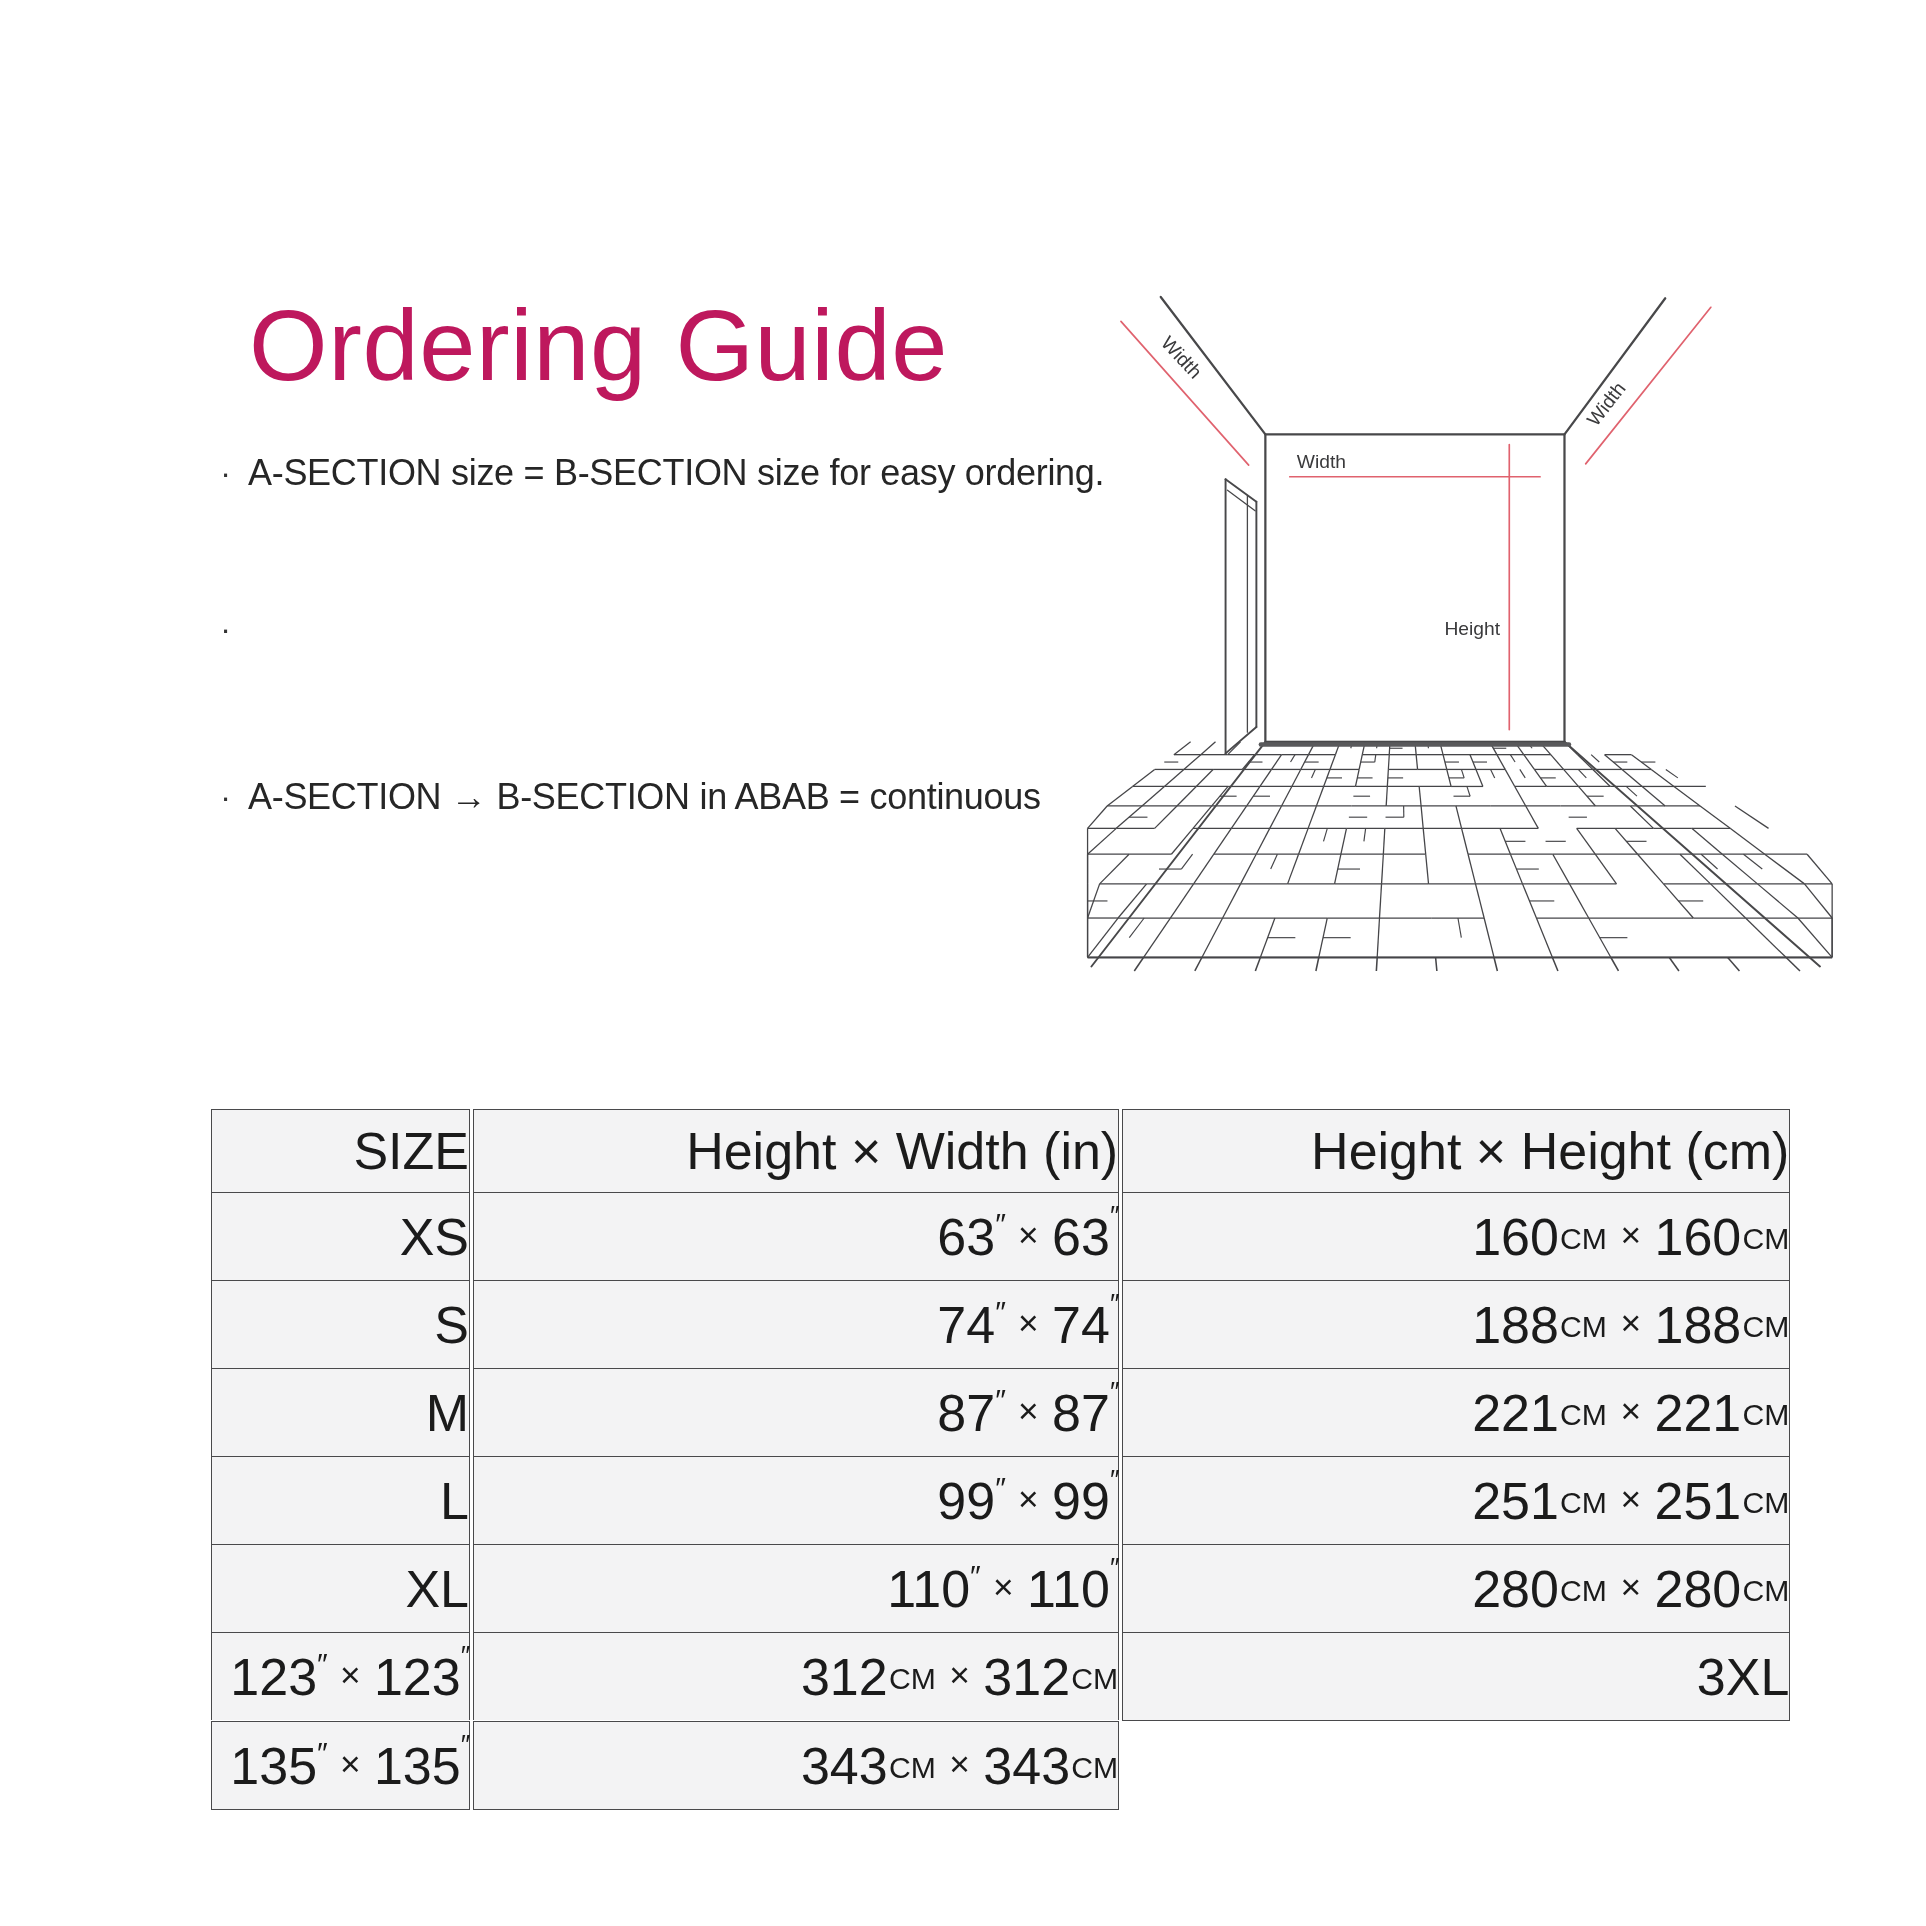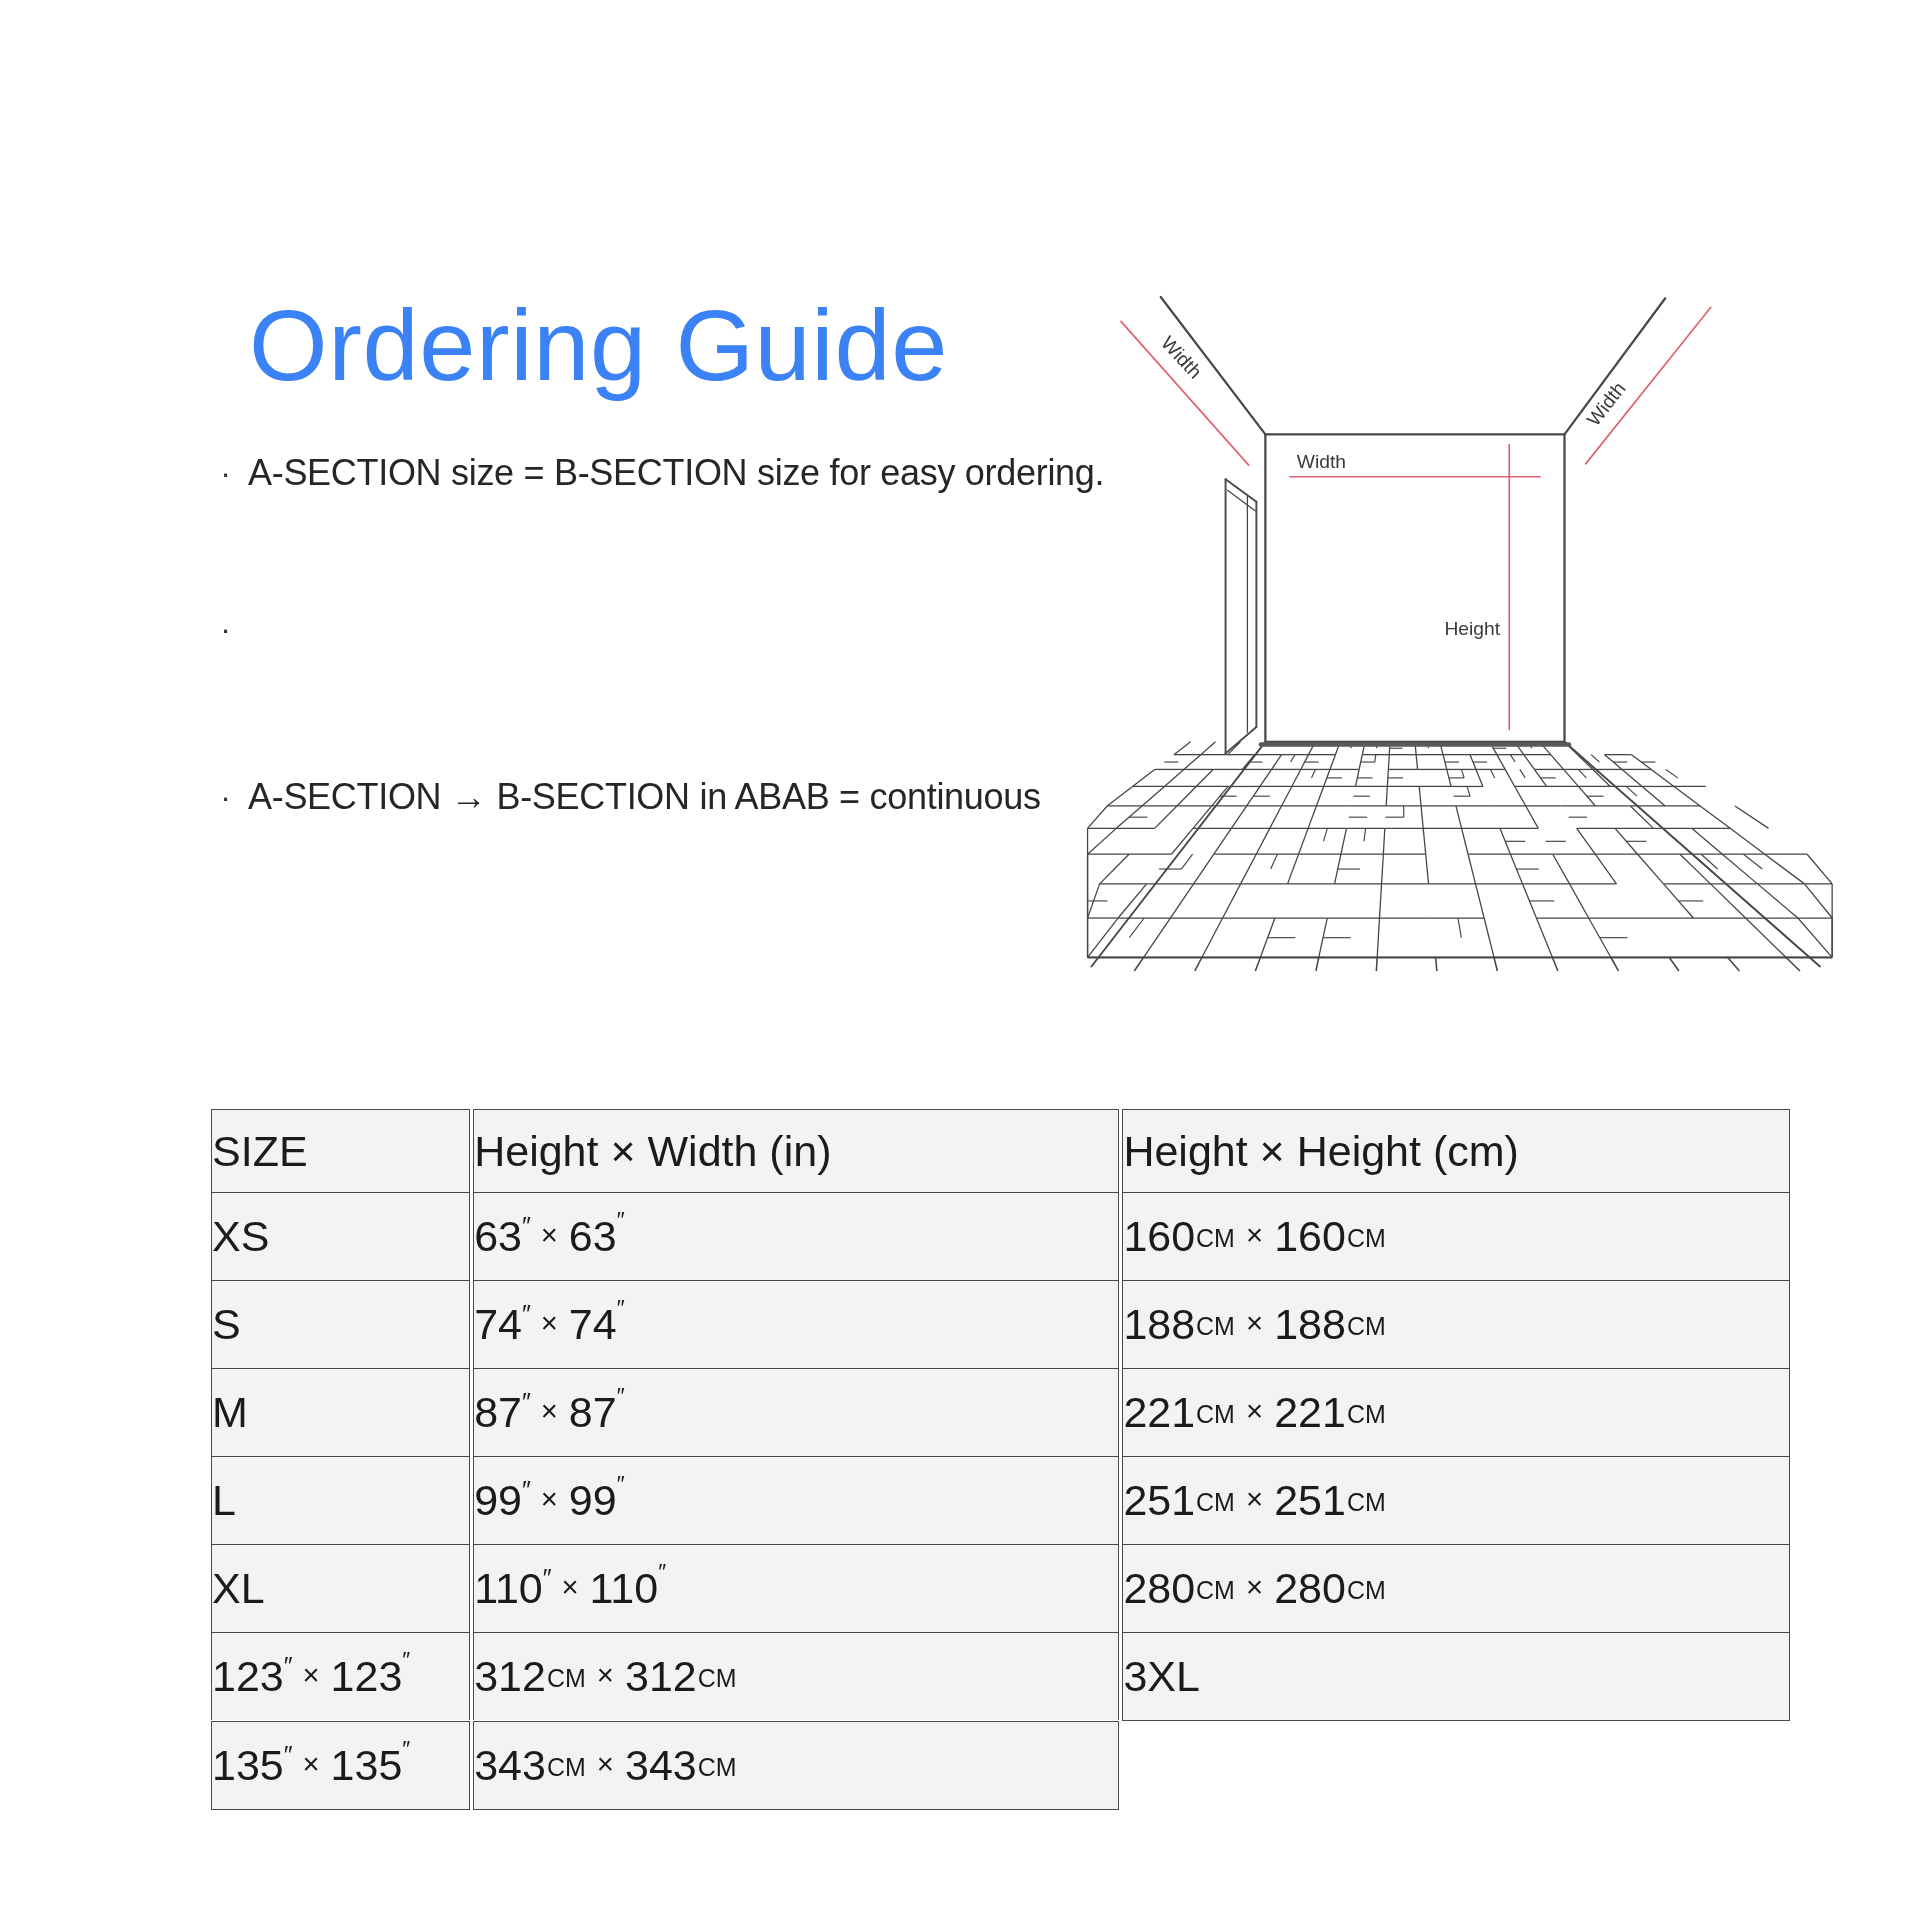--- a/index.html
+++ b/index.html
@@ -12,21 +12,21 @@
     color: #222222;
   }
 
   
   .page-title {
     position: absolute;
     left: 249px; top: 220px;
     font-size: 101px;
     font-weight: 300;
     letter-spacing: 0.6px;
-    color: #3b82f6;
+    color: #be185d;
     white-space: nowrap;
   }
 
   
   .bullet {
     position: absolute;
     left: 216px;
     display: flex;
     align-items: flex-start;
     font-size: 36px;
@@ -72,23 +72,23 @@
     column-gap: 3.2px;
     row-gap: 0;
   }
   .cell {
     background: #f3f3f4;
     border-left: 1.9px solid #49494b;
     border-right: 1.9px solid #49494b;
     border-top: 1.9px solid #49494b;
     display: flex;
     align-items: center;
-    justify-content: flex-start;
+    justify-content: flex-end;
     height: 87px;
-    font-size: 43px;
+    font-size: 52px;
     font-weight: 300;
     color: #1b1b1b;
     white-space: nowrap;
   }
   .cell.header { height: 82px; }
   .cell.last-row { border-bottom: 1.9px solid #49494b; }
   .cell .times { font-size: 0.68em; margin: 0 0.38em; position: relative; top: -0.05em; }
   .cell .prime { font-size: 0.58em; vertical-align: super; position: relative; top: -0.42em; letter-spacing: -1.3px; }
   .cell .prime.hi { top: -0.75em; font-size: 0.52em; }
   .cell .unit { font-size: 0.58em; letter-spacing: 0; position: relative; top: 0.08em; margin-left: 0.04em; }

